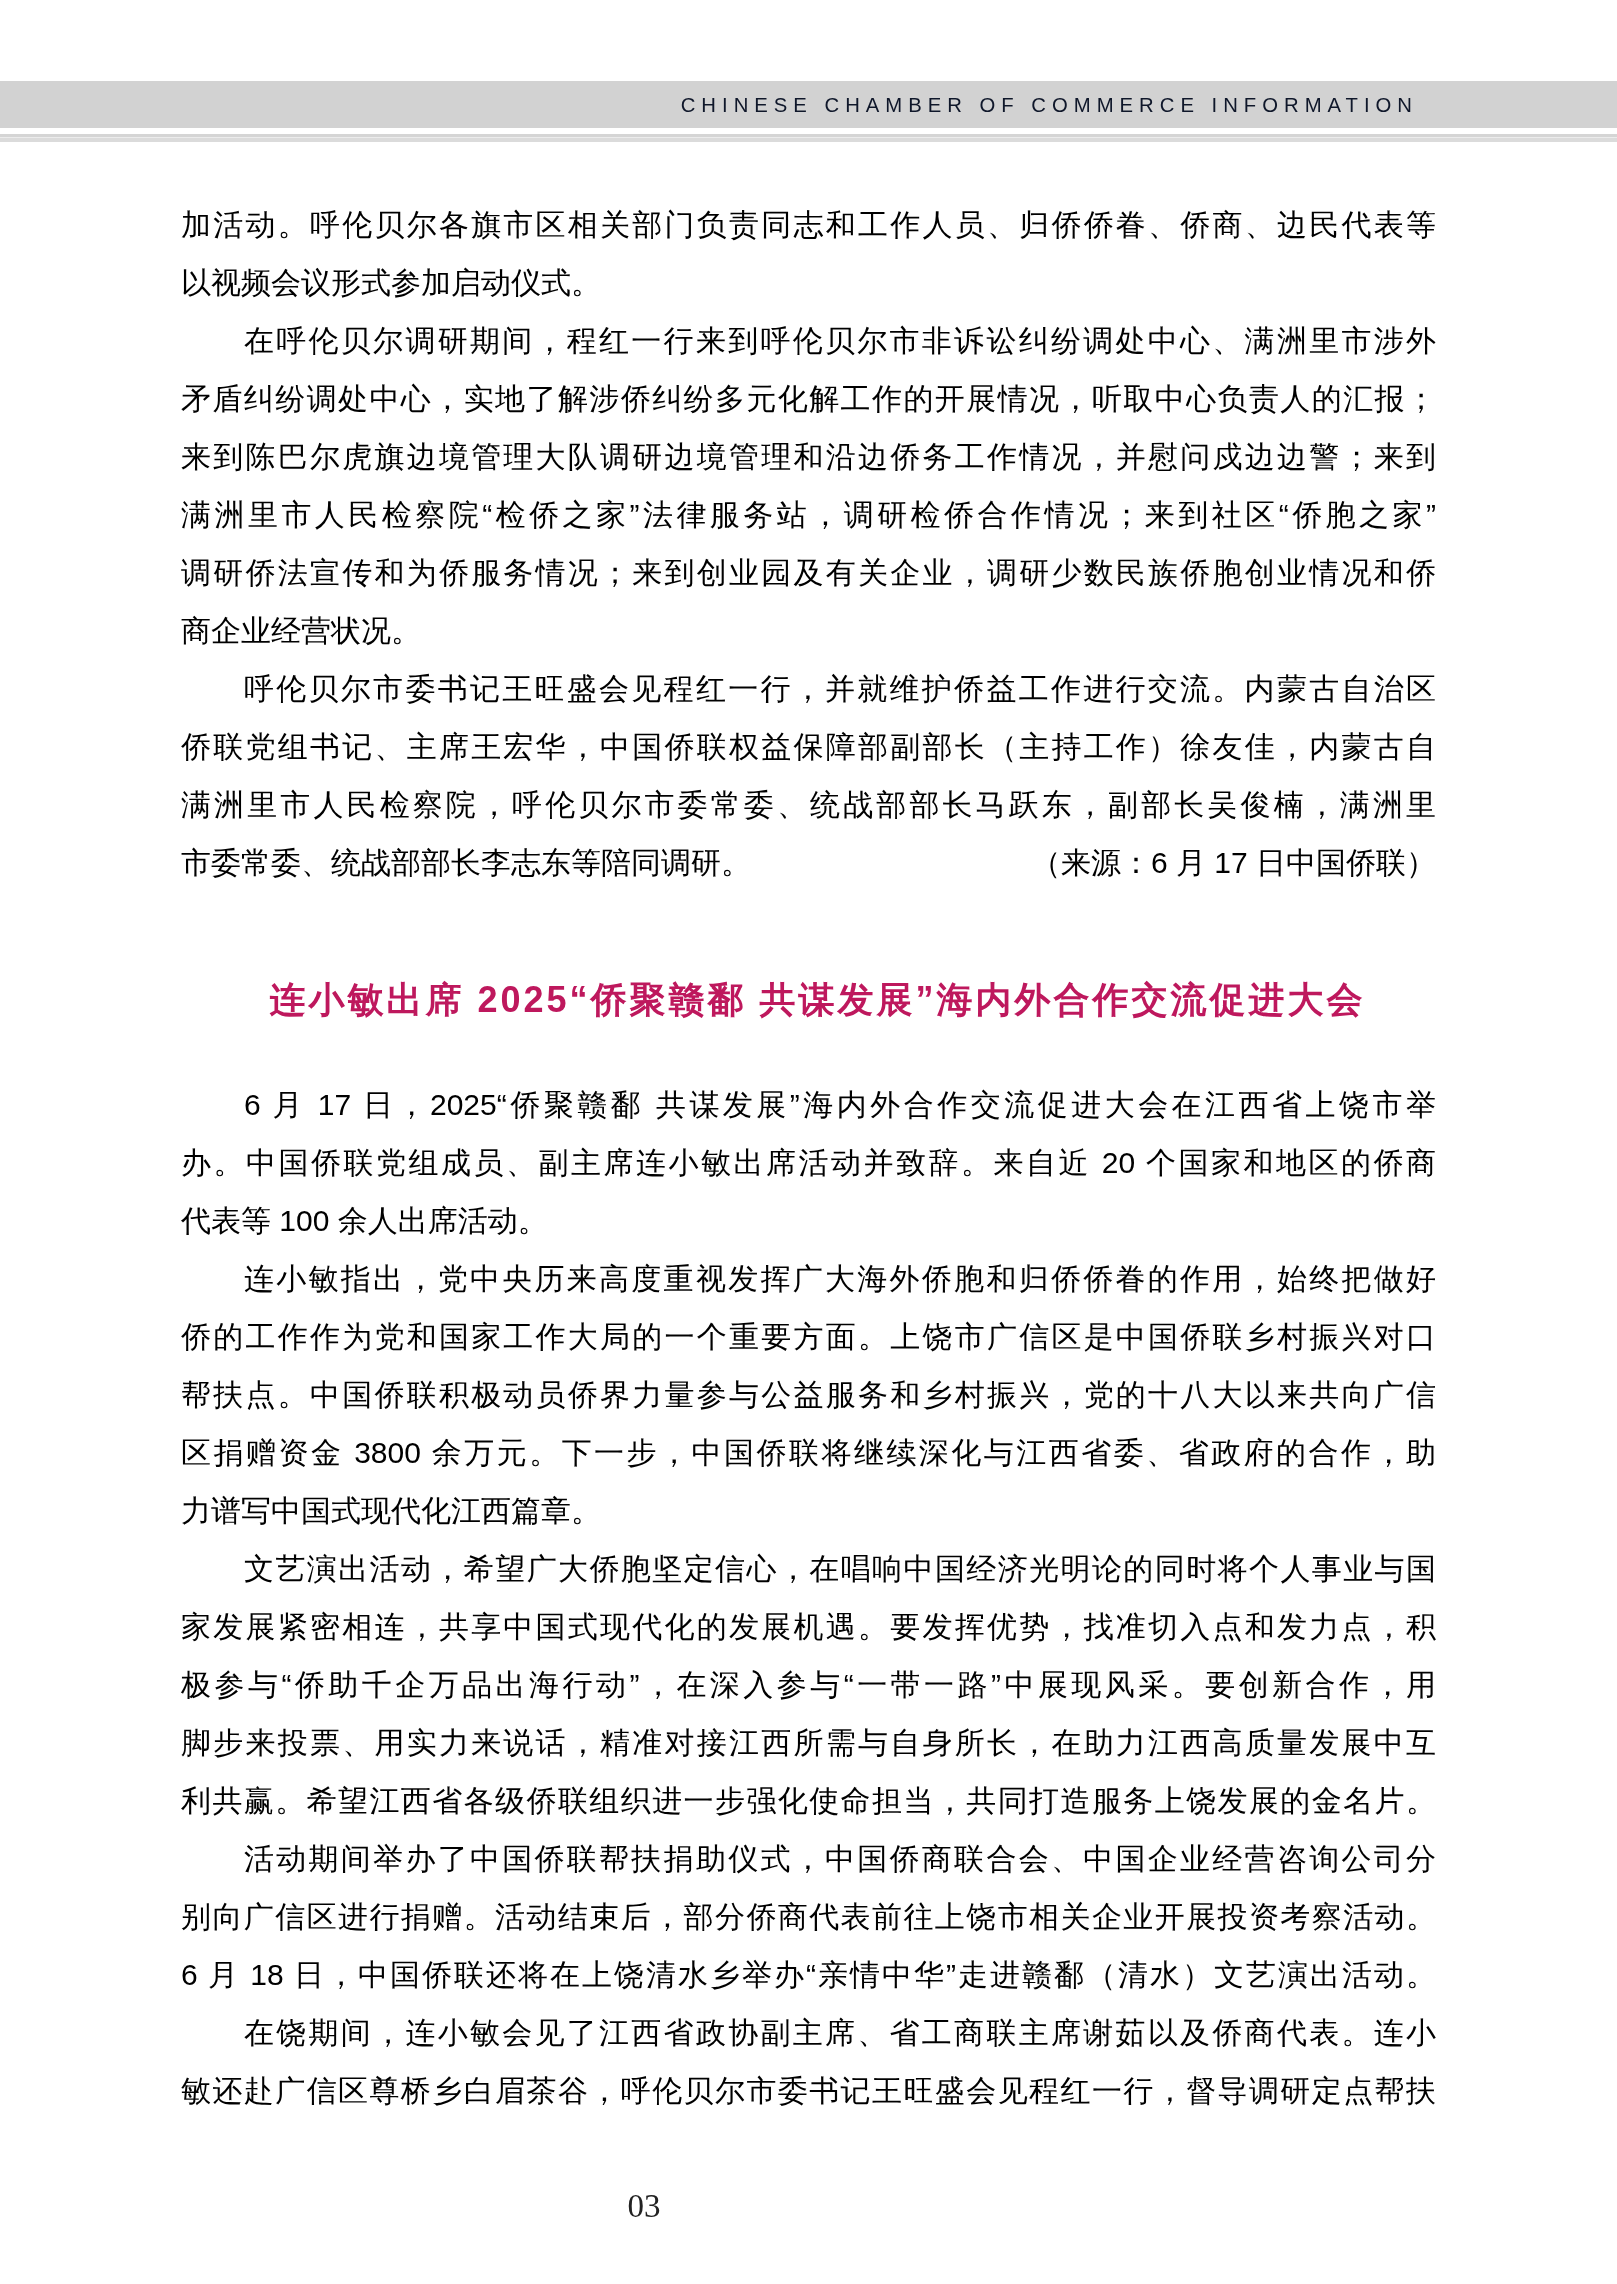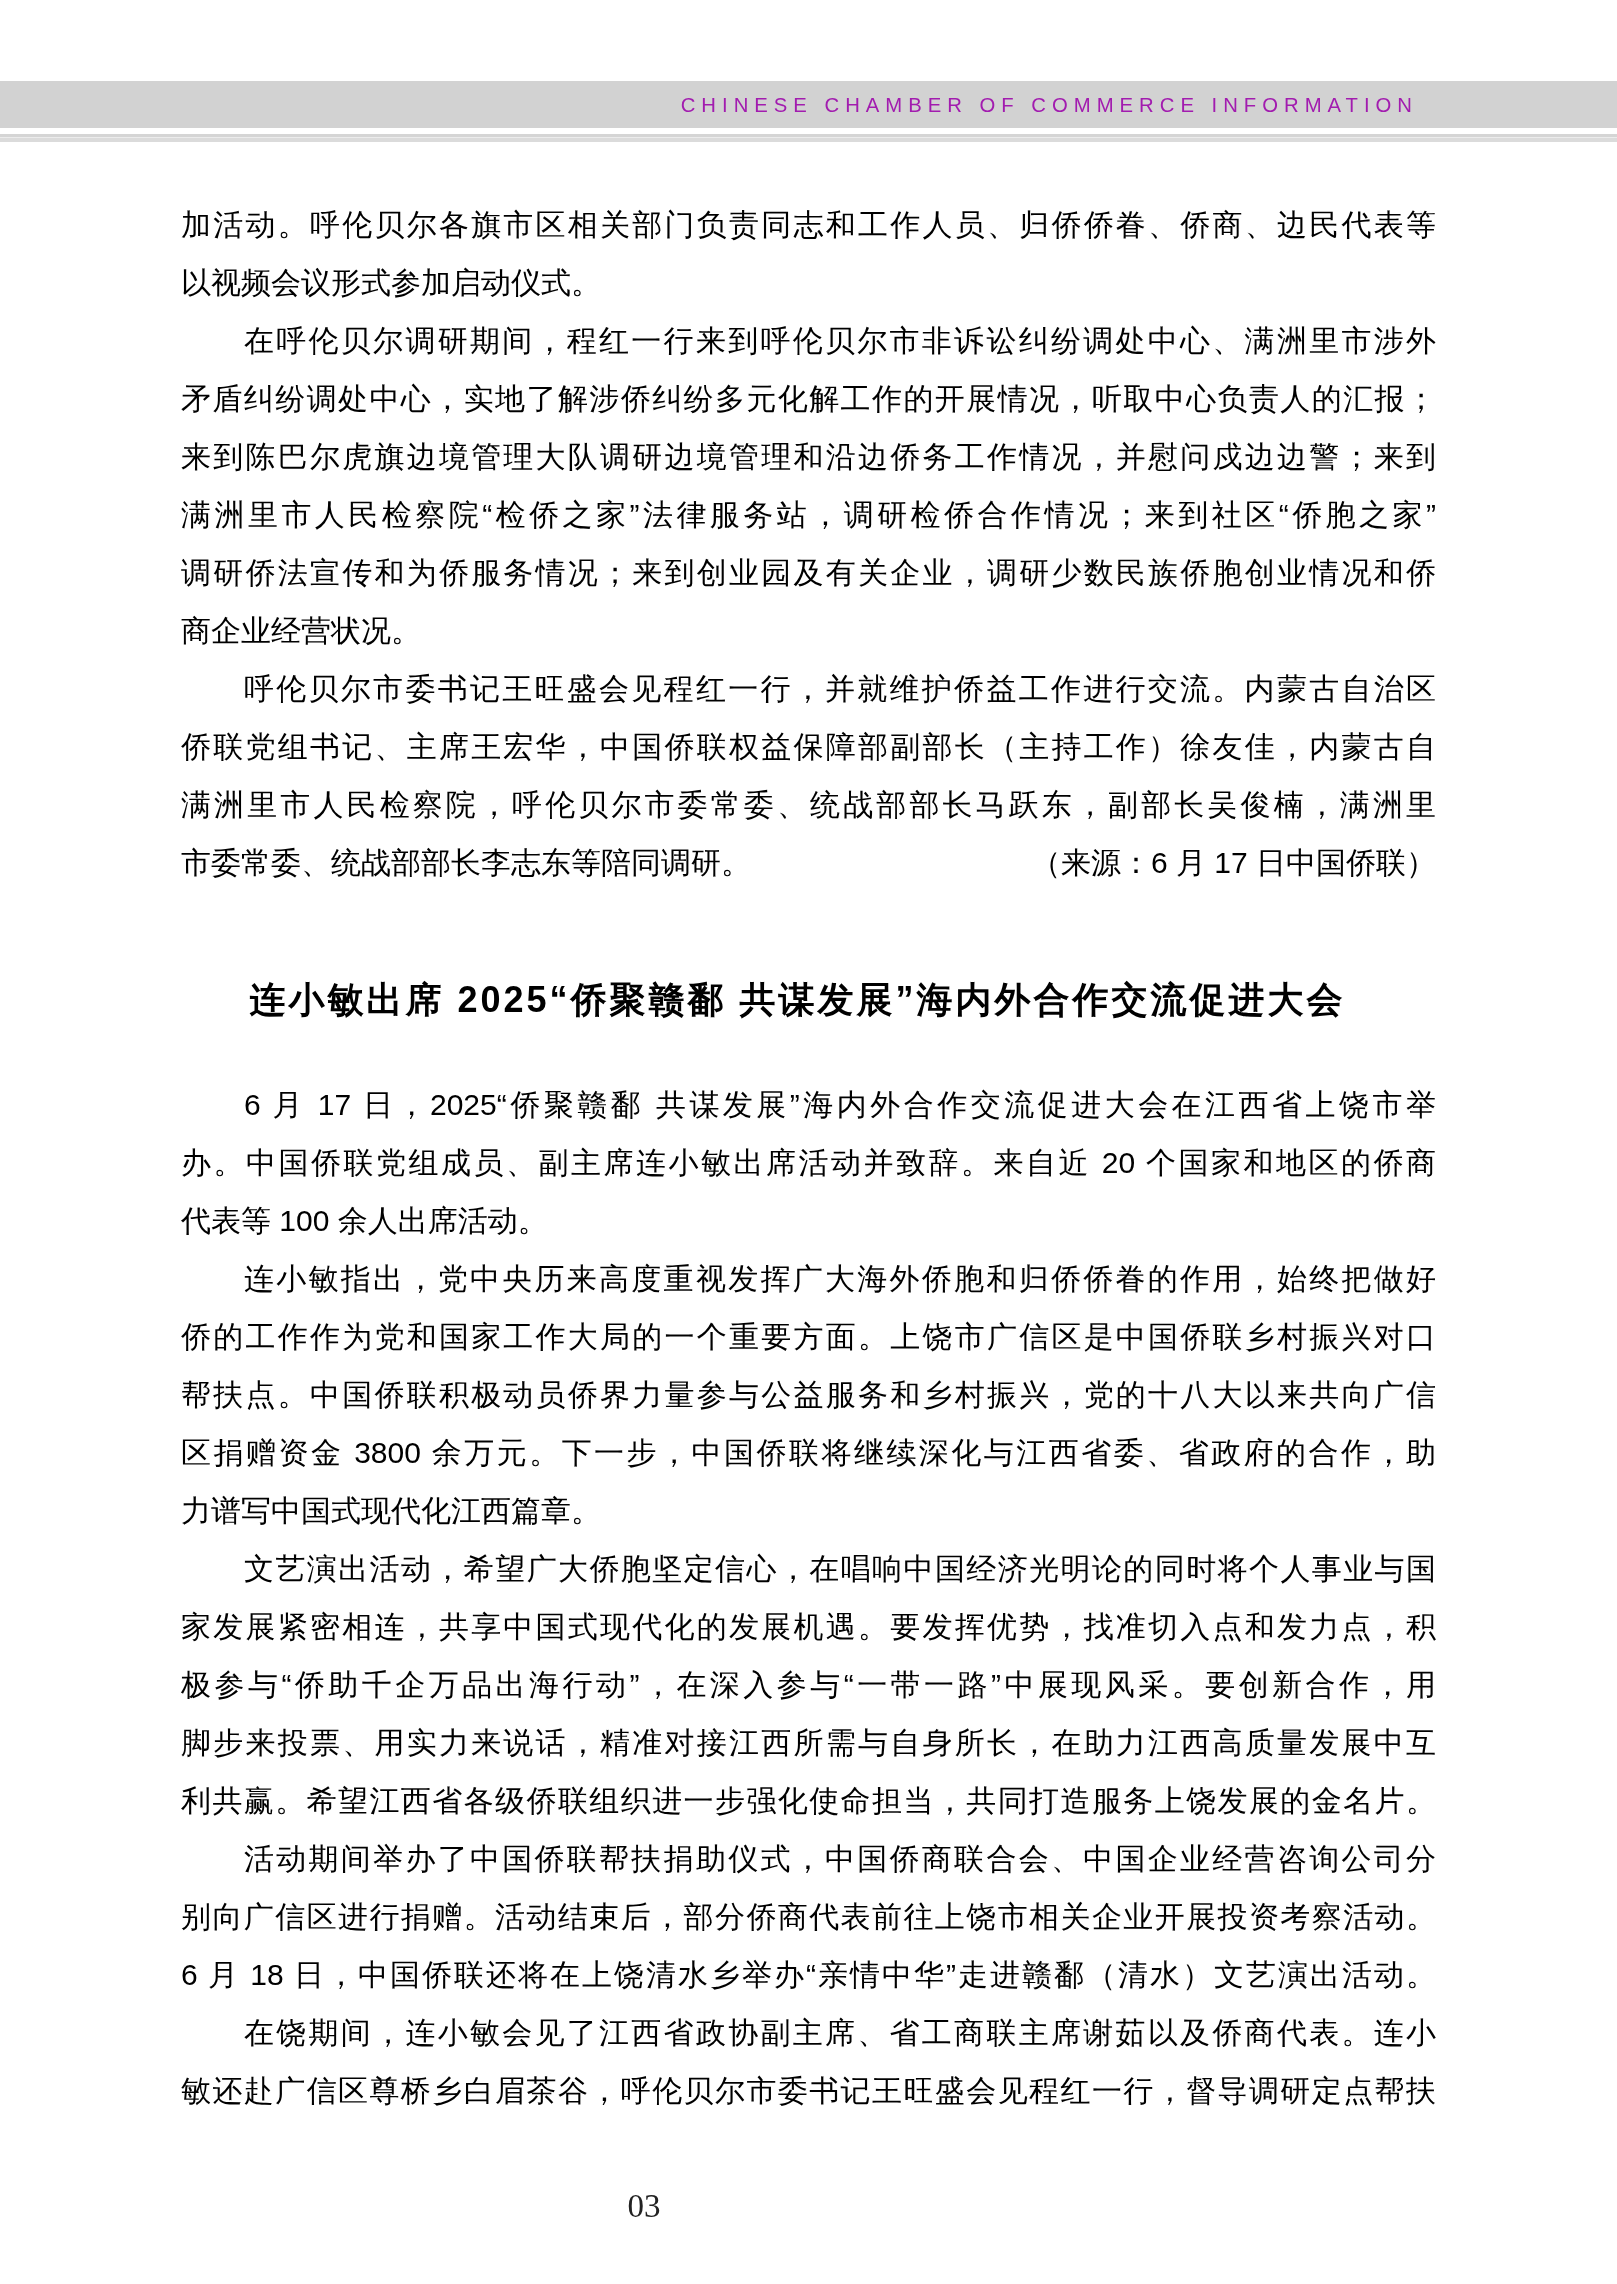--- a/index.html
+++ b/index.html
@@ -10,21 +10,21 @@
   }
   .page{position:absolute;left:0;top:0;width:1617px;height:2284px;background:#ffffff;}
 
   
   .banner{
     position:absolute;left:0;top:81px;width:1617px;height:47px;
     background:#d2d2d2;
   }
   .banner-text{
     position:absolute;right:199px;top:50%;transform:translateY(-50%);
-    font-size:20.3px;letter-spacing:6px;color:#a21caf;font-weight:500;
+    font-size:20.3px;letter-spacing:6px;color:#0f172a;font-weight:500;
     white-space:nowrap;
   }
   .banner-sub{
     position:absolute;left:0;top:134px;width:1617px;height:8.3px;
     background:linear-gradient(to bottom,#d5d5d5 0 3px,#ececec 3px 4.5px,#dbdbdb 4.5px 8.3px);
   }
 
   
   .article{
     position:absolute;left:181px;width:1255px;
@@ -37,22 +37,22 @@
     text-align:justify;text-align-last:justify;text-justify:distribute;
     white-space:nowrap0; 
   }
   #article2 .line{line-height:58px;}
   .line.end{text-align-last:left;}
   .line.ind{text-indent:63px;}
   .line.split{display:flex;justify-content:space-between;text-align-last:auto;}
   .line.split span{white-space:nowrap;}
 
   .article-title{
-    position:absolute;left:170px;top:977px;width:1255px;margin:0;
-    font-size:36px;line-height:45px;font-weight:bold;color:#000000;
+    position:absolute;left:190px;top:977px;width:1255px;margin:0;
+    font-size:36px;line-height:45px;font-weight:bold;color:#be185d;
     text-align:center;letter-spacing:3px;white-space:nowrap;
   }
 
   .page-number{
     position:absolute;left:0;top:2188px;width:1288px;
     text-align:center;font-size:33px;color:#222222;
     font-family:"Liberation Serif","DejaVu Serif",serif;
   }
 </style>
 </head>

